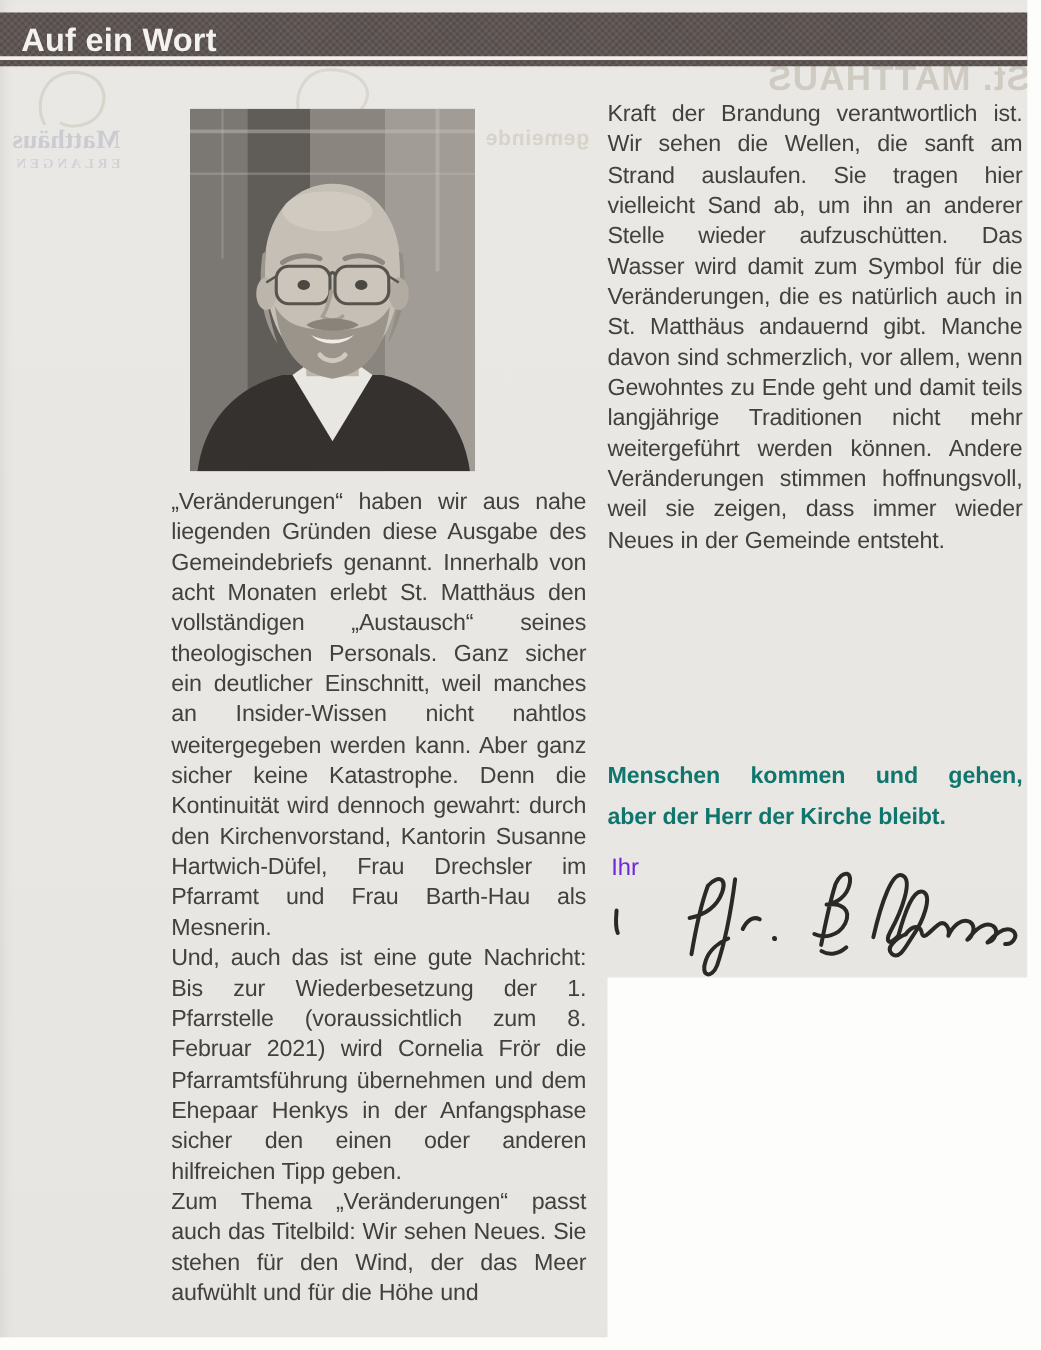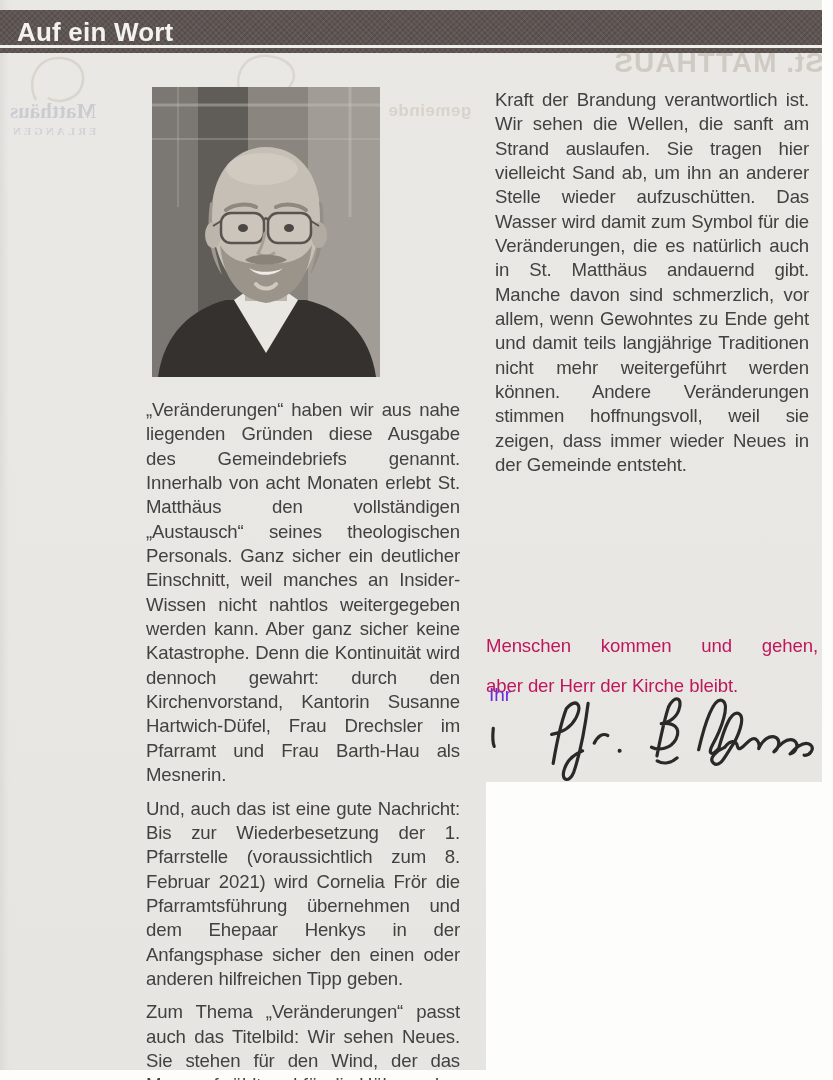--- a/index.html
+++ b/index.html
@@ -41,31 +41,31 @@
                       font-weight:700; font-size:21px; color:#c6c8cf; }
   .bt-left-edge .l2 { display:block; transform:scaleX(-1); font-family:"Liberation Serif", serif;
                       font-weight:700; font-size:11px; letter-spacing:3px; color:#cdcfd6; margin-top:1px; }
   .bt-sketch { position:absolute; left:28px; top:48px; opacity:0.8; }
 
   .photo { position:absolute; left:152px; top:87px; width:228px; height:290px; }
   .photo svg { display:block; width:100%; height:100%; }
 
   .col { position:absolute; width:332px; color:#434140; }
   .col p {
-    margin:9px; font-size:18.6px; line-height:24.35px;
+    margin:0; font-size:18.6px; line-height:24.35px;
     text-align:justify; letter-spacing:-0.15px; word-spacing:0.4px;
     hyphens:auto;
   }
   .col-left  { left:137px; top:389px; }
   .col-right { left:486px; top:79px; }
 
-  .proverb { position:absolute; left:486px; top:633px; width:332px;
-             font-size:18.6px; font-weight:400; color:#be185d; line-height:25px; letter-spacing:-0.1px; }
+  .proverb { position:absolute; left:486px; top:607px; width:332px;
+             font-size:18.6px; font-weight:700; color:#0f766e; line-height:25px; letter-spacing:-0.1px; }
   .proverb .pl1 { text-align:justify; text-align-last:justify; }
-  .proverb .pl2 { text-align:left; margin-top:15px; }
+  .proverb .pl2 { text-align:left; margin-top:8px; }
 
   .closing { position:absolute; left:489px; top:684px; font-size:19px; color:#6d28d9; }
   .signature { position:absolute; left:490px; top:692px; width:330px; height:92px; }
 </style>
 </head>
 <body>
 
 <div class="scan">
 
   <div class="page-bg"></div>

